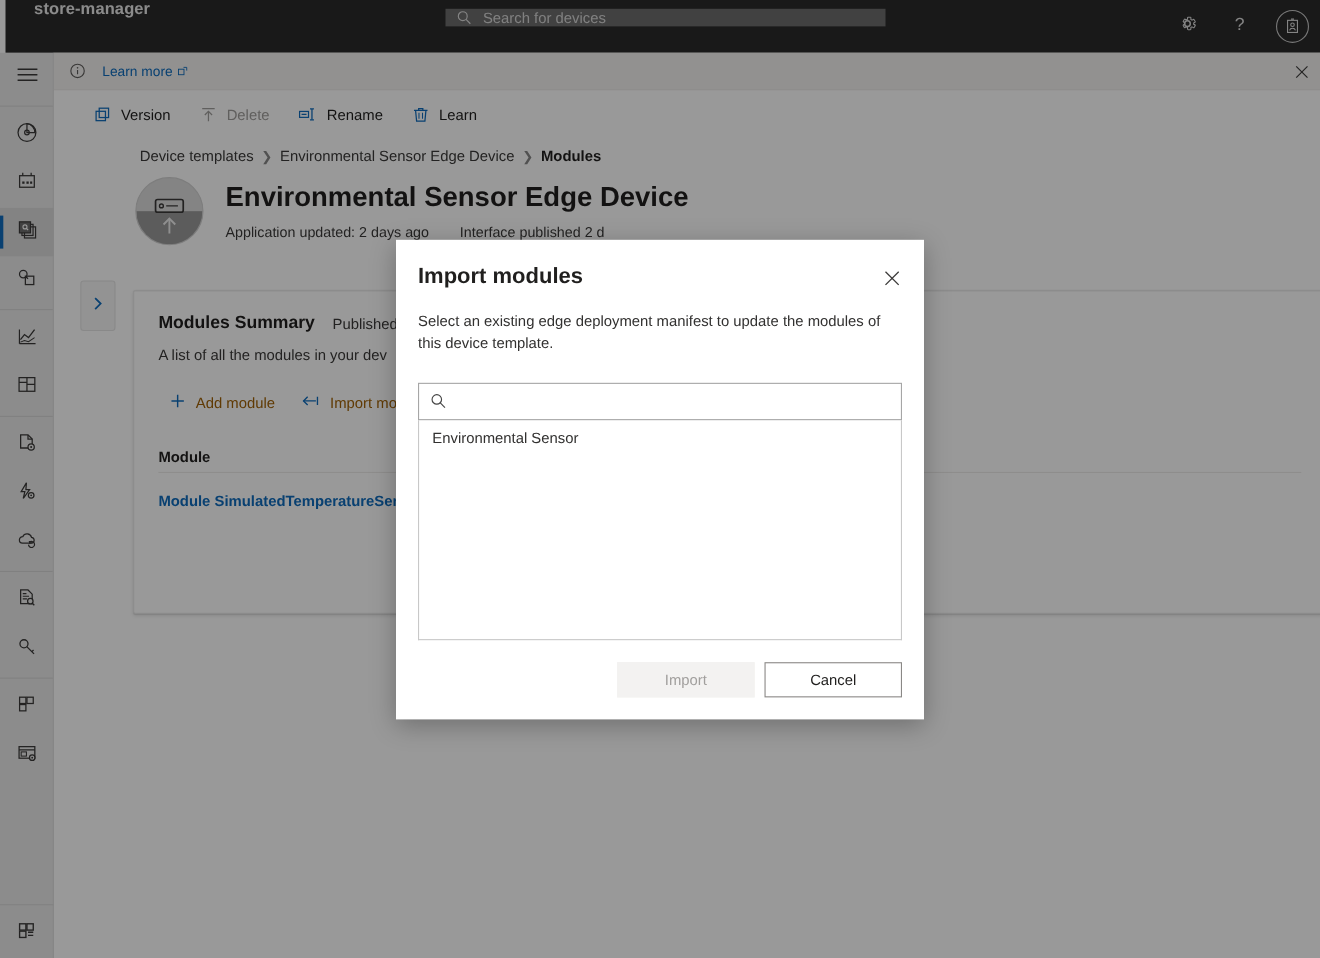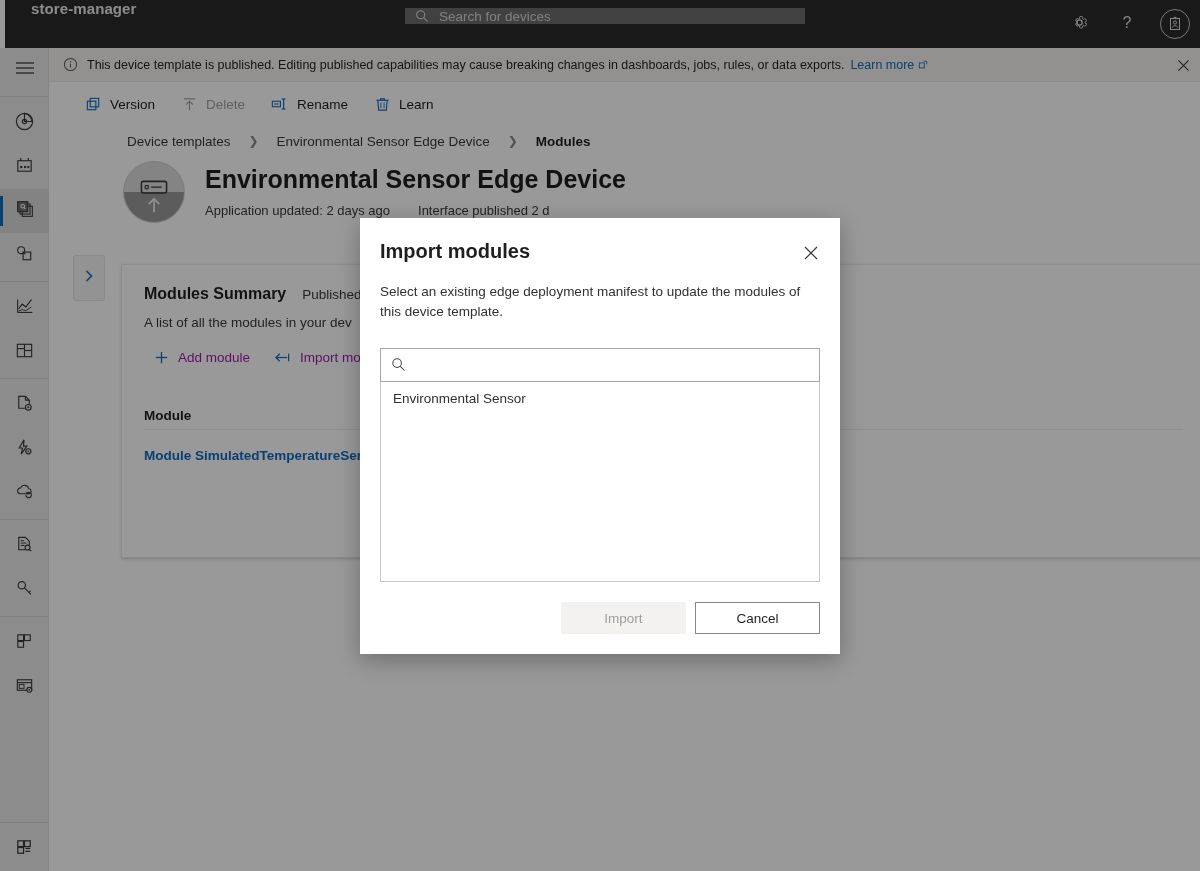--- a/index.html
+++ b/index.html
@@ -118,24 +118,24 @@
     display: flex; align-items: center; gap: 8px;
     height: 34px; padding: 0 12px;
     font-size: 13.5px; color: #201f1e;
     cursor: pointer; white-space: nowrap;
   }
   .cmd.disabled { color: #a19f9d; cursor: default; }
   .cmd .ic { display: flex; align-items: center; }
 
   
   .crumbs {
-    display: flex; align-items: flex-start;
+    display: flex; align-items: flex-end;
     padding: 8px 0 6px 78px;
     font-size: 13.5px; color: #323130;
-    gap: 18px;
+    gap: 7px;
   }
   .crumb { cursor: pointer; color: #3b3a39; }
   .crumb.current { font-weight: 700; color: #201f1e; cursor: default; }
   .crumb-sep { color: #888; font-size: 12px; }
 
   
   .tpl-header {
     display: flex; align-items: flex-start;
     padding: 6px 0 0 74px;
   }
@@ -174,22 +174,22 @@
     box-shadow: 0 1.6px 3.6px rgba(0,0,0,.10), 0 .3px .9px rgba(0,0,0,.08);
     border-radius: 2px;
     padding: 20px 22px;
   }
   .card-head { display: flex; align-items: center; gap: 16px; }
   .card-title { font-size: 16px; font-weight: 700; color: #201f1e; }
   .card-status { font-size: 13.5px; color: #3b3a39; }
   .card-desc { margin-top: 12px; font-size: 13.5px; color: #3b3a39; }
   .card-actions { margin-top: 20px; display: flex; align-items: center; gap: 4px; }
   .card-act {
-    display: flex; gap: 9px;
-    font-size: 13.5px; color: #a21caf;
+    display: flex; align-items: center; gap: 9px;
+    font-size: 13.5px; color: #a16207;
     height: 32px; padding: 0 10px; cursor: pointer;
   }
   .tbl-head {
     margin-top: 26px; padding-bottom: 6px;
     font-size: 13.5px; font-weight: 700; color: #201f1e;
     border-bottom: 1px solid #edebe9;
   }
   .tbl-row {
     padding: 18px 0 0 0;
     font-size: 13.5px; font-weight: 700; color: #0f6cbd;
@@ -496,21 +496,20 @@
   <div class="main">
 
     <div class="banner">
       <span class="info-ic">
         <svg width="15" height="15" viewBox="0 0 16 16">
             <circle cx="8" cy="8" r="6.5" fill="none" stroke="#605e5c" stroke-width="1.1"></circle>
             <line x1="8" y1="7" x2="8" y2="11.3" stroke="#605e5c" stroke-width="1.1"></line>
             <circle cx="8" cy="5" r="0.8" fill="#605e5c"></circle>
           </svg>
       </span>
-      <span>This device template is published. Editing published capabilities may cause breaking changes in dashboards, jobs, rules, or data exports.</span>
       <a class="banner-link">Learn more</a>
       <span style="margin-left:4px;display:inline-flex;">
         <svg width="10" height="10" viewBox="0 0 12 12">
             <polyline points="7,1.5 10.5,1.5 10.5,5" fill="none" stroke="#0f6cbd" stroke-width="1"></polyline>
             <rect x="1.5" y="3.5" width="6" height="6" fill="none" stroke="#0f6cbd" stroke-width="1"></rect>
           </svg>
       </span>
       <span class="banner-close">
         <svg width="13" height="13" viewBox="0 0 14 14">
             <line x1="1.5" y1="1.5" x2="12.5" y2="12.5" stroke="#3b3a39" stroke-width="1.1"></line>

